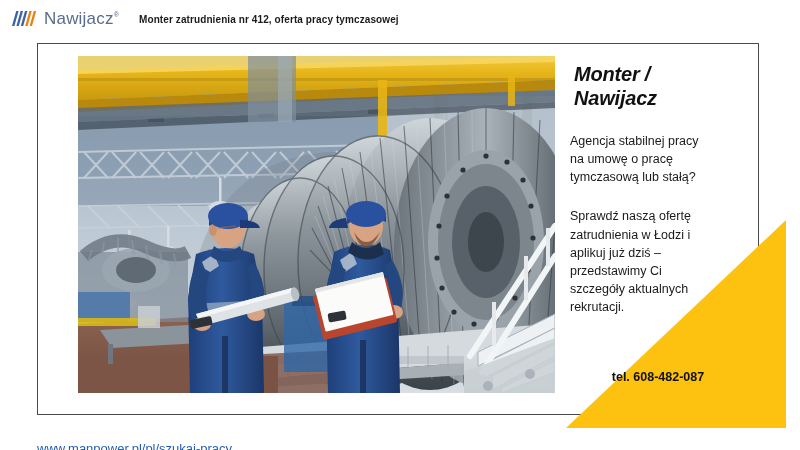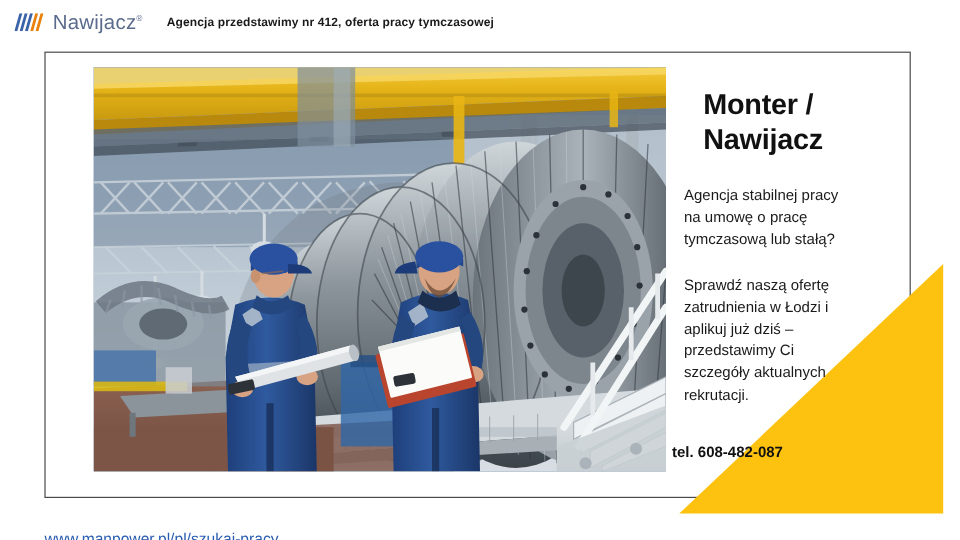--- a/index.html
+++ b/index.html
@@ -86,44 +86,45 @@
   }
   #photo svg { display: block; }
 
   
   #copy-column {
     position: absolute;
     left: 570px; top: 58px;
     width: 190px;
   }
   #job-title {
-    font-size: 24px;
+    font-size: 20px;
     font-weight: bold;
     color: #111111;
     line-height: 1.2;
     letter-spacing: -0.2px;
     white-space: pre-line;
-    margin: 16px;
+    margin: 4px;
+    font-style: italic;
   }
   .body-para {
     font-size: 12.5px;
     color: #1a1a1a;
     line-height: 1.45;
     margin: 0;
     white-space: pre-line;
   }
   #para-1 { margin-top: 22px; }
   #para-2 { margin-top: 21px; }
 
   
   #contact-block {
     position: absolute;
     left: 560px; top: 368px;
     width: 196px;
-    text-align: left;
+    text-align: center;
   }
   .contact-line {
     font-size: 12.5px;
     font-weight: bold;
     color: #111111;
     line-height: 1.5;
     white-space: nowrap;
   }
 
   
@@ -147,21 +148,21 @@
       <polygon points="4.4,15 8.6,0 11.0,0 6.8,15" fill="#3b63a8"></polygon>
       <polygon points="8.8,15 13.0,0 15.4,0 11.2,15" fill="#3b63a8"></polygon>
       <polygon points="13.2,15 17.4,0 19.8,0 15.6,15" fill="#e8820c"></polygon>
       <polygon points="17.6,15 21.8,0 24.2,0 20.0,15" fill="#e8820c"></polygon>
     </svg>
     <div id="logo-wordmark">
       <span>Nawijacz</span><span id="logo-reg">®</span>
     </div>
   </div>
 
-  <div id="header-tagline">Agencja przedstawimy nr 412, oferta pracy tymczasowej</div>
+  <div id="header-tagline">Monter zatrudnienia nr 412, oferta pracy tymczasowej</div>
 </div>
 
 <div id="slide-frame"></div>
 
 <div id="yellow-wedge">
   <svg width="232" height="215" viewBox="0 0 232 215">
     <polygon points="226,5 226,213 6,213" fill="#fcc20f"></polygon>
   </svg>
 </div>
 

